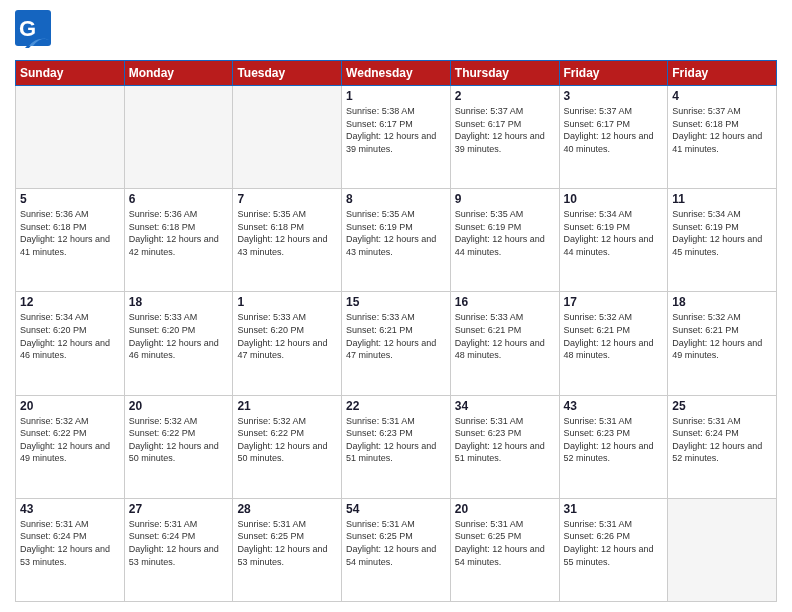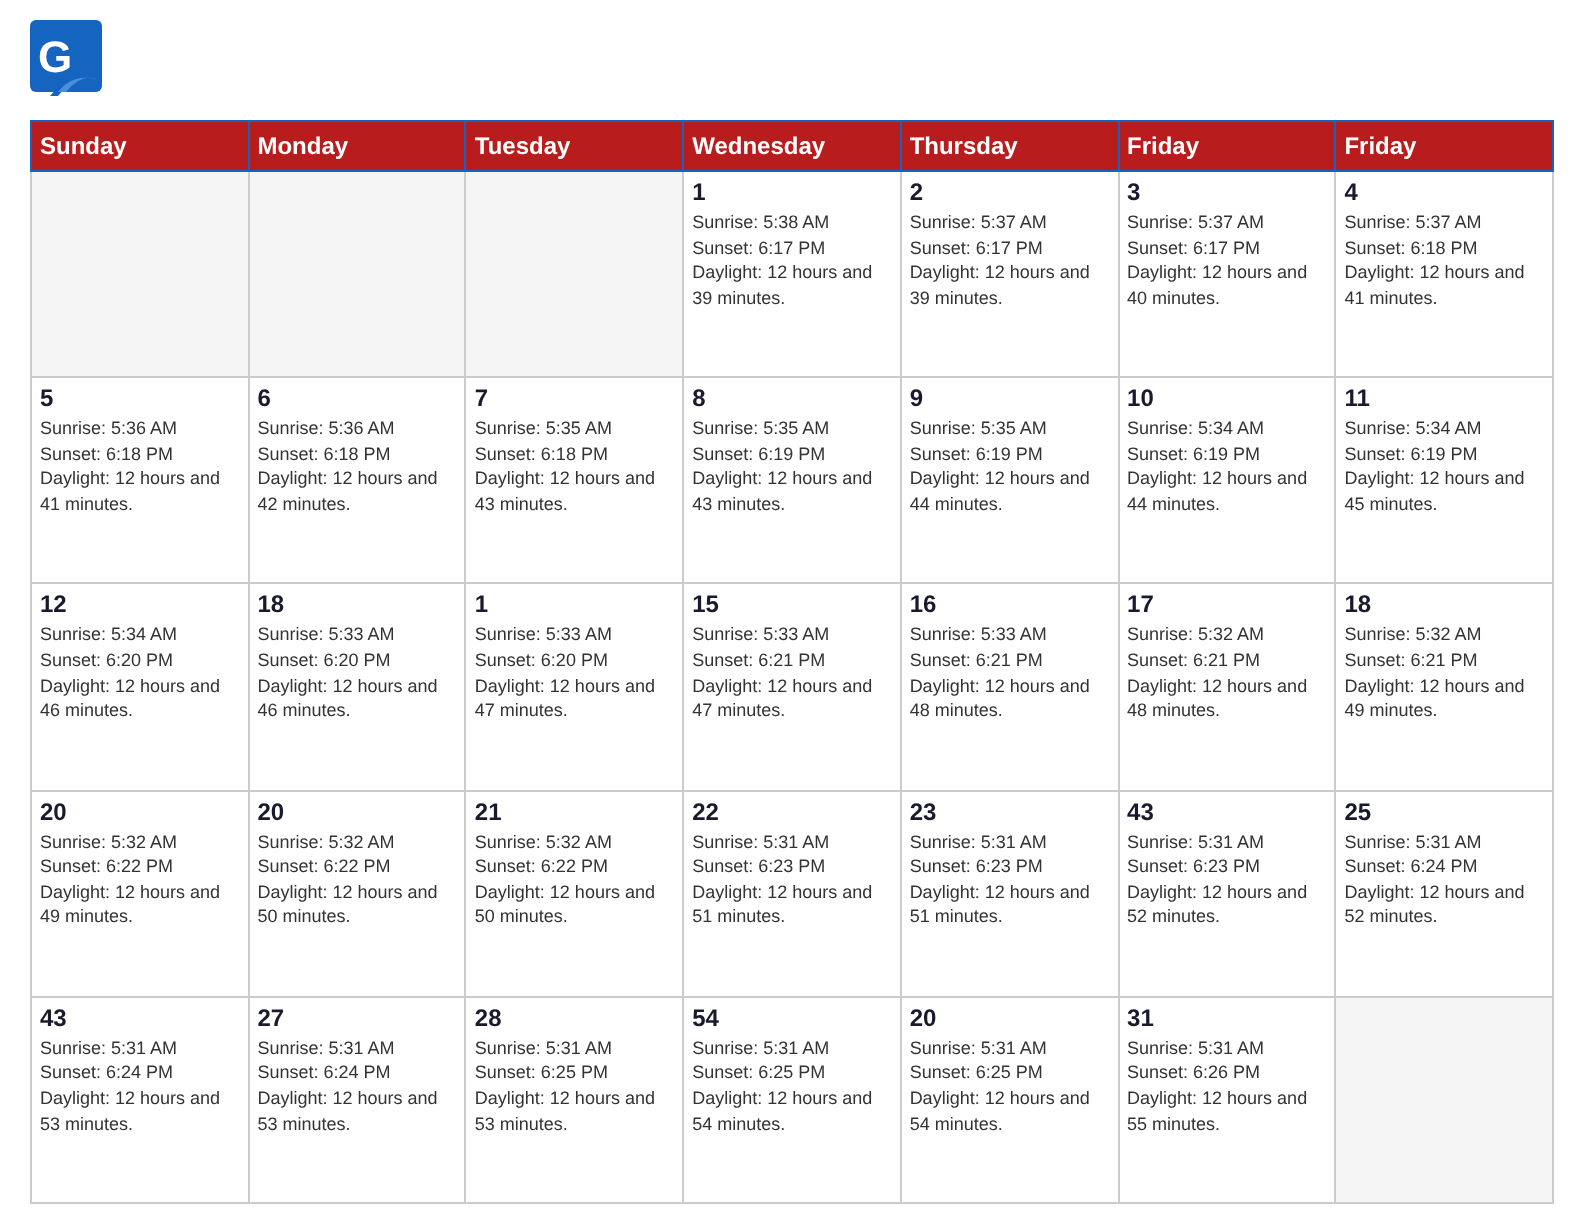--- a/index.html
+++ b/index.html
@@ -236,21 +236,21 @@
           </td>
           <td>
             <span class="day-num">21</span>
             <div class="cell-text">Sunrise: 5:32 AM<br>Sunset: 6:22 PM<br>Daylight: 12 hours and 50 minutes.</div>
           </td>
           <td>
             <span class="day-num">22</span>
             <div class="cell-text">Sunrise: 5:31 AM<br>Sunset: 6:23 PM<br>Daylight: 12 hours and 51 minutes.</div>
           </td>
           <td>
-            <span class="day-num">23</span>
+            <span class="day-num">34</span>
             <div class="cell-text">Sunrise: 5:31 AM<br>Sunset: 6:23 PM<br>Daylight: 12 hours and 51 minutes.</div>
           </td>
           <td>
             <span class="day-num">43</span>
             <div class="cell-text">Sunrise: 5:31 AM<br>Sunset: 6:23 PM<br>Daylight: 12 hours and 52 minutes.</div>
           </td>
           <td>
             <span class="day-num">25</span>
             <div class="cell-text">Sunrise: 5:31 AM<br>Sunset: 6:24 PM<br>Daylight: 12 hours and 52 minutes.</div>
           </td>

